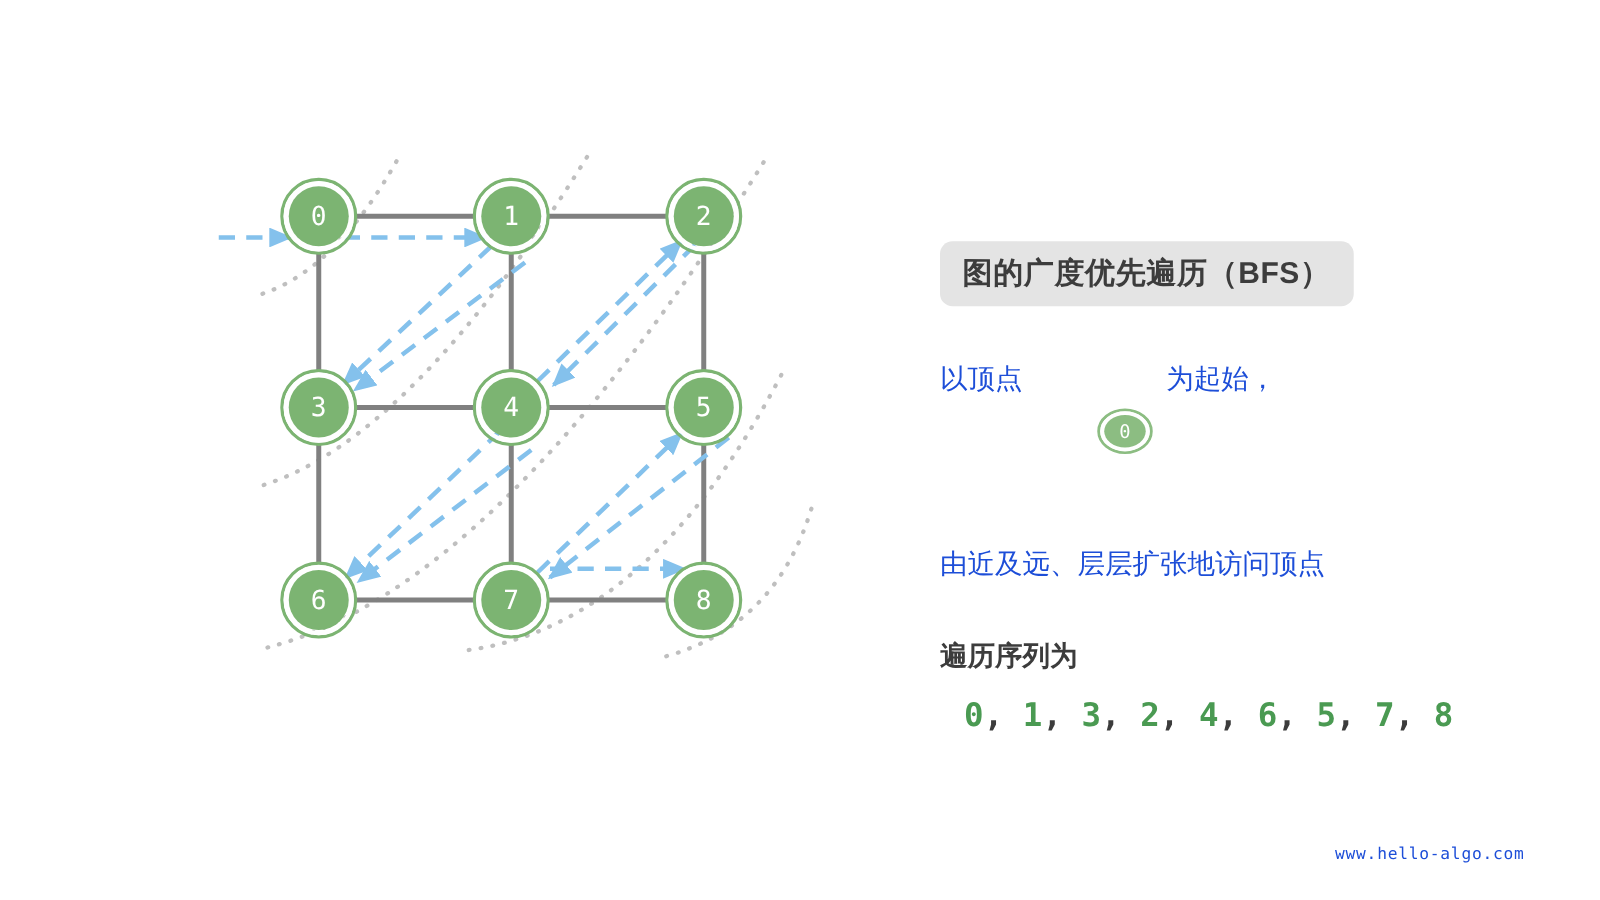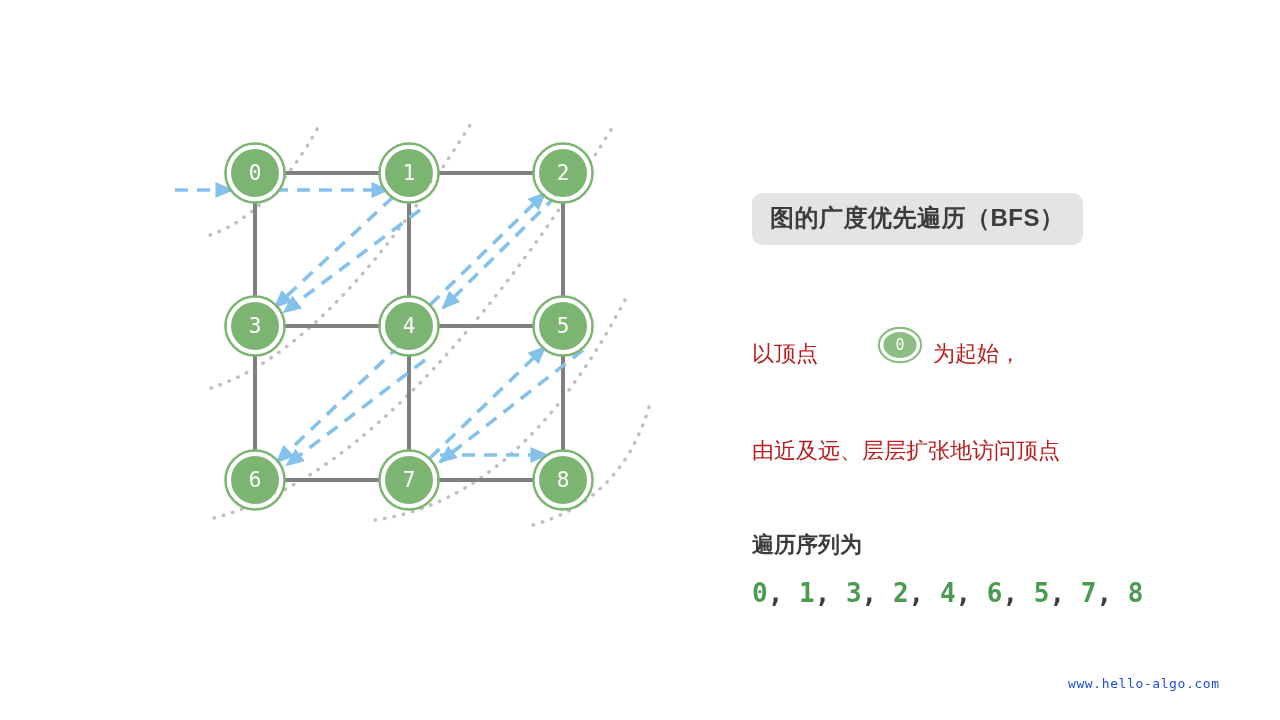--- a/index.html
+++ b/index.html
@@ -10,28 +10,28 @@
   }
   #canvas{position:absolute;inset:0;width:1280px;height:720px;}
   .panel{position:absolute;left:752px;top:193px;width:430px;}
   .badge{
     display:inline-block;background:#e4e4e4;border-radius:10px;
     padding:9px 18px 11px 18px;
     font-size:24px;font-weight:bold;color:#3c3c3c;letter-spacing:0.5px;text-align:center;
   }
   .body-block{margin-top:34px;}
   .body-line{
-    font-size:22px;color:#b91c1c;line-height:47px;
-    display:flex;align-items:center;white-space:pre;
+    font-size:22px;color:#1d4ed8;line-height:47px;
+    display:flex;align-items:flex-start;white-space:pre;
   }
   .chip{display:inline-block;margin:0 10px;vertical-align:middle;}
-  .seq-head{margin-top:56px;font-size:22px;font-weight:bold;color:#3c3c3c;}
+  .seq-head{margin-top:36px;font-size:22px;font-weight:bold;color:#3c3c3c;}
   .seq{
     margin-top:18px;font-family:"DejaVu Sans Mono","Liberation Mono",monospace;
-    font-size:26px;font-weight:bold;color:#3c3c3c;
+    font-size:26px;font-weight:bold;color:#3c3c3c;text-align:center;
   }
   .seq .n{color:#4a9a52;}
   .seq .c{color:#3c3c3c;}
   .watermark{
     position:absolute;left:1068px;top:676px;
     font-family:"DejaVu Sans Mono","Liberation Mono",monospace;
     font-size:13px;color:#1d4ed8;letter-spacing:0.6px;
   }
 </style>
 </head>

